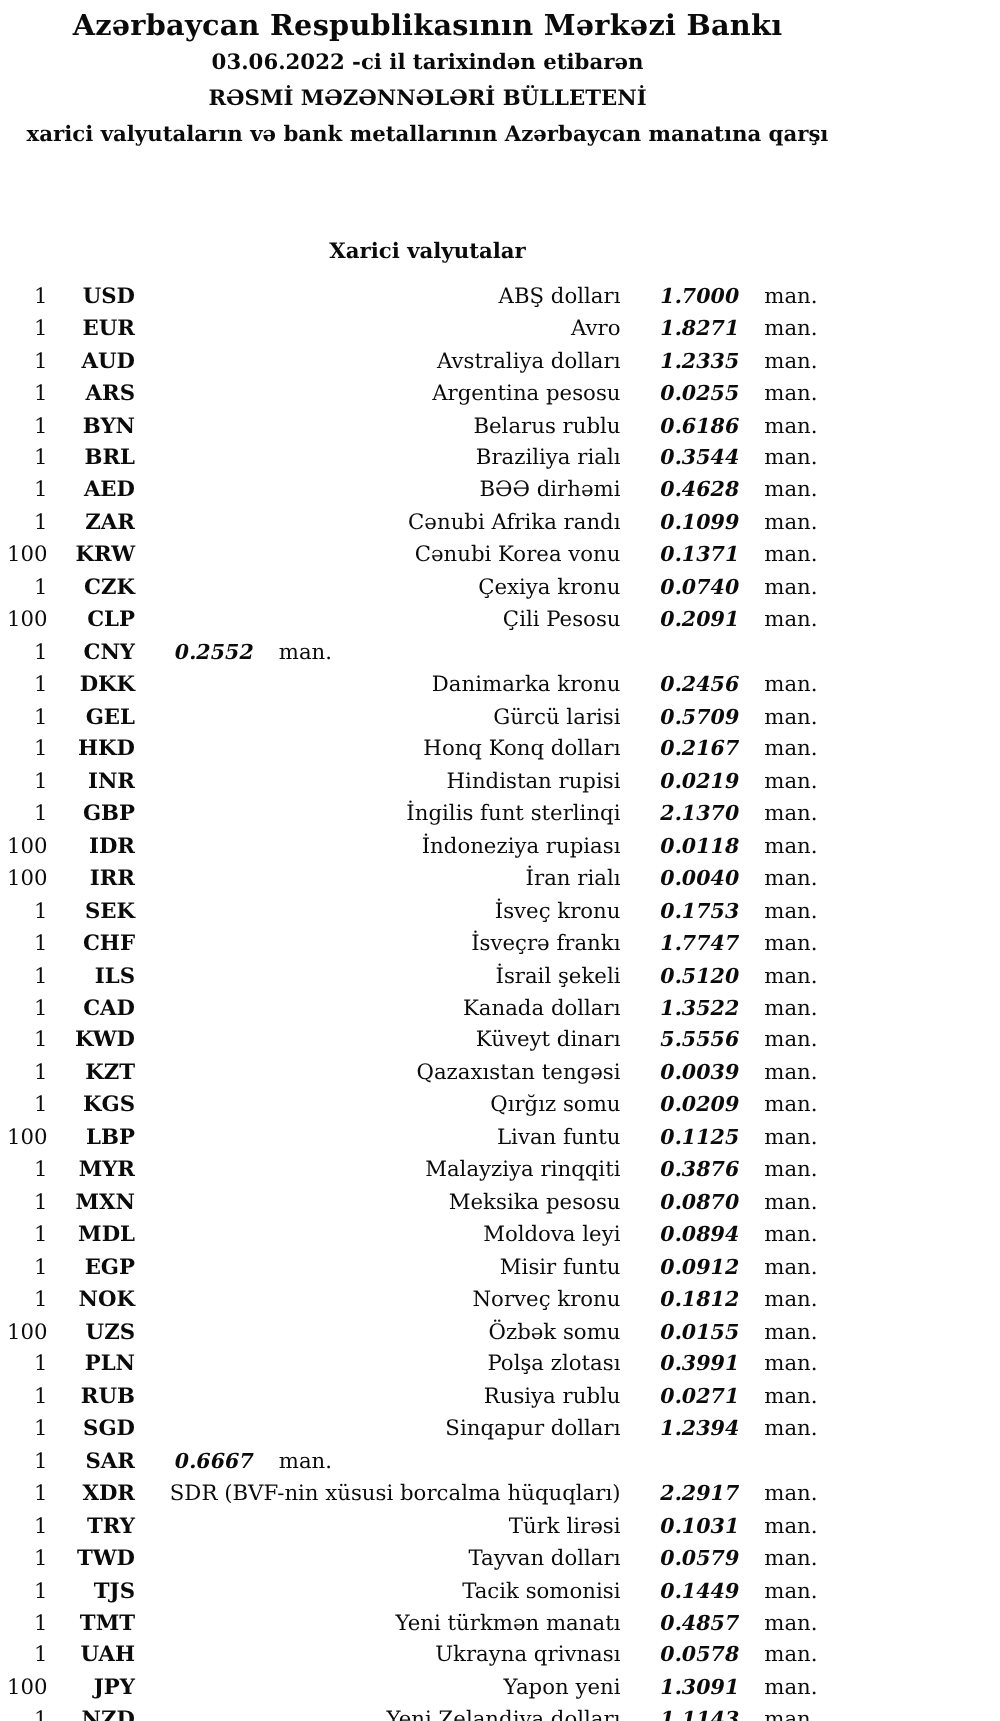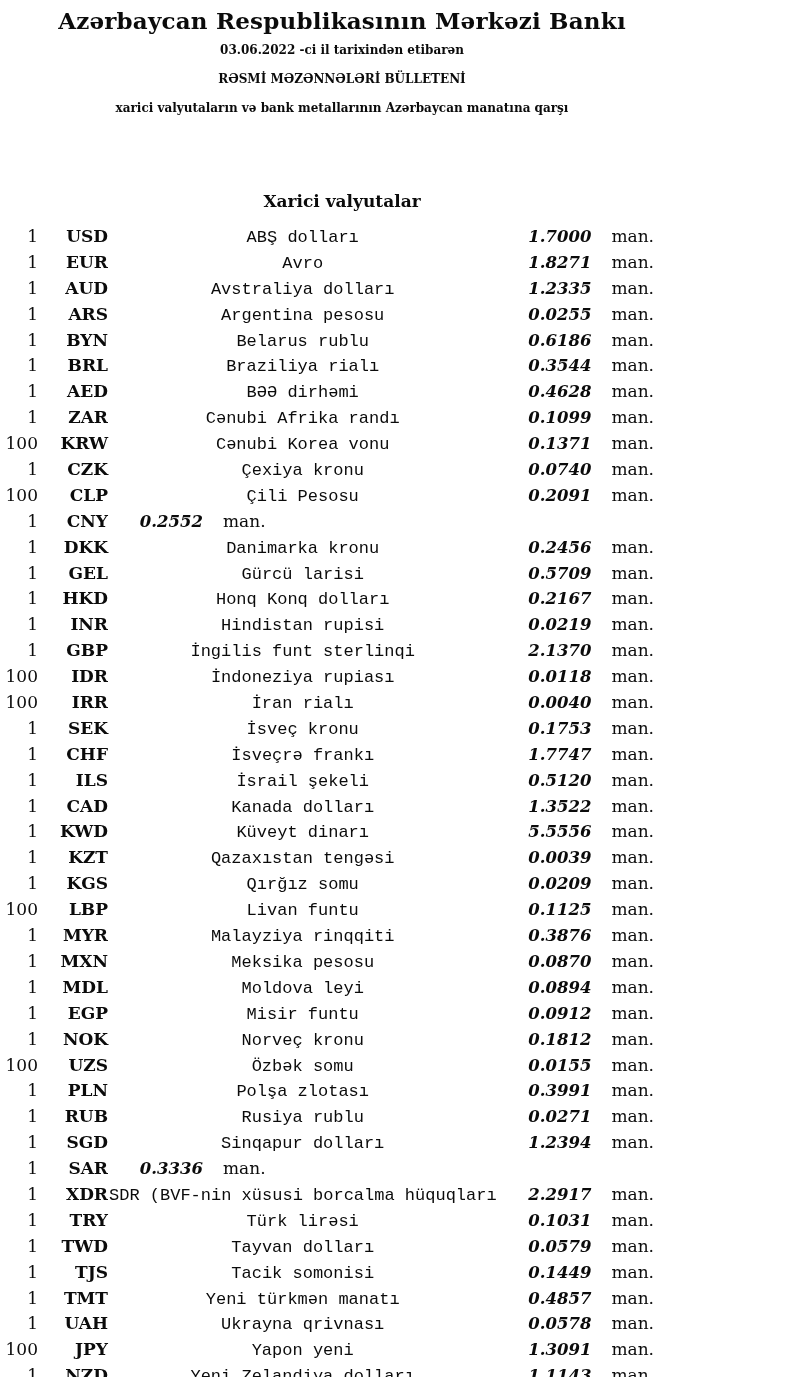--- a/index.html
+++ b/index.html
@@ -21,21 +21,21 @@
     text-align: center;
   }
   .bank-title {
     font-size: 23px;
     font-weight: bold;
     line-height: 30px;
     letter-spacing: 0.2px;
     margin: 0;
   }
   .sub-line {
-    font-size: 12px;
+    font-size: 17px;
     font-weight: bold;
     line-height: 29px;
     margin: 0;
   }
   .section-title {
     margin-top: 66px;
     text-align: center;
     font-size: 17px;
     font-weight: bold;
     line-height: 24px;
@@ -58,23 +58,22 @@
   }
   .cell-code {
     flex: 0 0 64px;
     margin-left: 6px;
     text-align: right;
     font-weight: bold;
   }
   .cell-name {
     flex: 1 1 auto;
     margin-left: 1px;
-    text-align: center;
+    text-align: right;
     overflow: hidden;
-    font-family: Liberation Mono, monospace;
   }
   .cell-rate {
     flex: 0 0 95px;
     text-align: right;
     font-weight: bold;
     font-style: italic;
     font-size: 16.5px;
   }
   .cell-unit {
     flex: 0 0 42px;
@@ -380,21 +379,21 @@
       <span class="cell-qty">1</span>
       <span class="cell-code">SGD</span>
       <span class="cell-name">Sinqapur dolları</span>
       <span class="cell-rate">1.2394</span>
       <span class="cell-unit">man.</span>
     </div>
 
     <div class="row">
       <span class="cell-qty">1</span>
       <span class="cell-code">SAR</span>
-      <span class="cell-rate">0.3336</span>
+      <span class="cell-rate">0.6667</span>
       <span class="cell-unit">man.</span>
     </div>
 
     <div class="row">
       <span class="cell-qty">1</span>
       <span class="cell-code">XDR</span>
       <span class="cell-name">SDR (BVF-nin xüsusi borcalma hüquqları)</span>
       <span class="cell-rate">2.2917</span>
       <span class="cell-unit">man.</span>
     </div>

